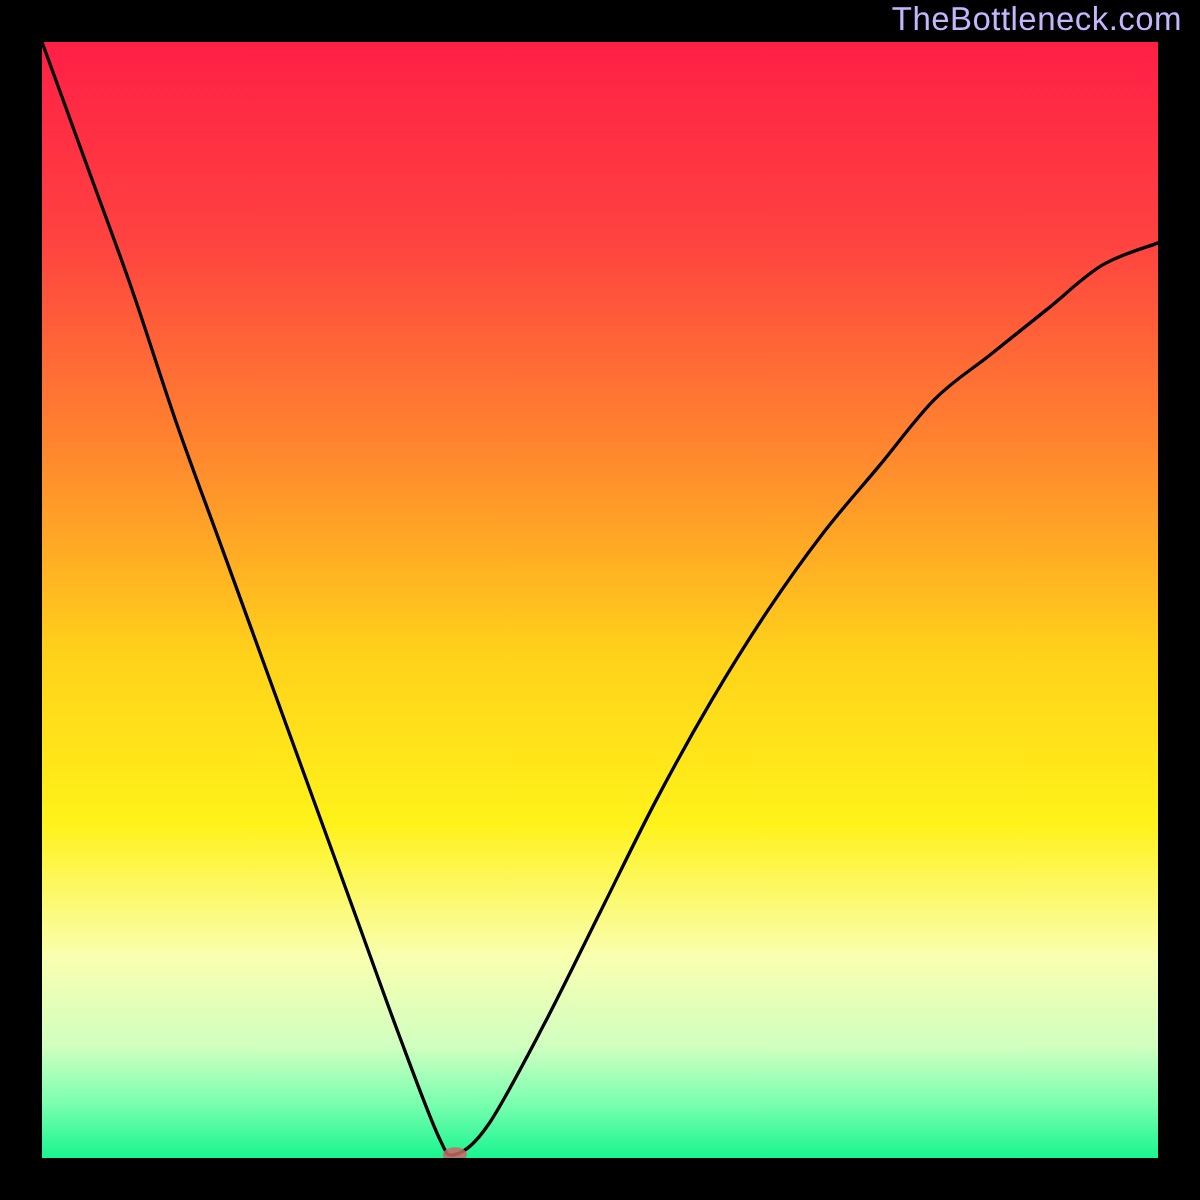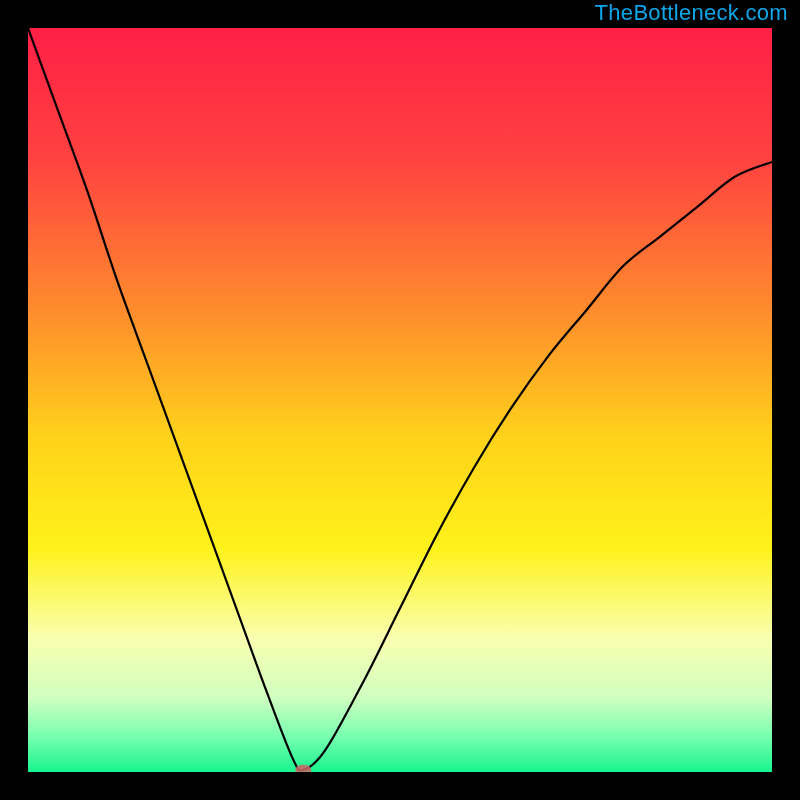--- a/index.html
+++ b/index.html
@@ -14,21 +14,21 @@
   .outer {
     width: 800px;
     height: 800px;
     background: #000;
     position: relative;
   }
   .watermark {
     position: absolute;
     top: 0px;
     right: 12px;
-    color: #0ea5e9;
+    color: #c4b5fd;
     font-size: 22px;
     letter-spacing: 0.3px;
     font-weight: 500;
     z-index: 10;
     user-select: none;
   }
   .frame {
     position: absolute;
     left: 28px;
     top: 28px;

